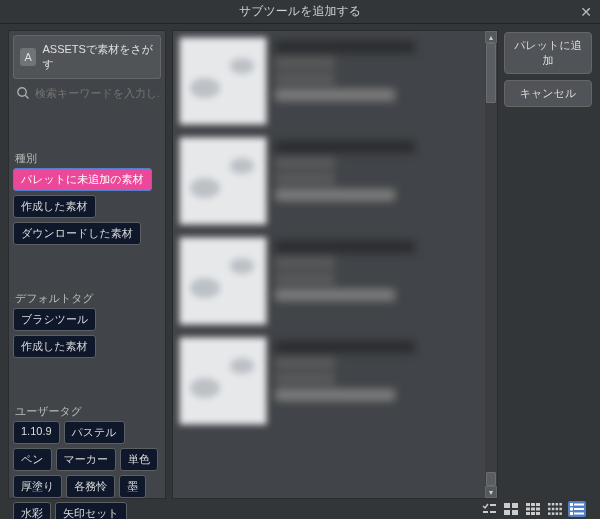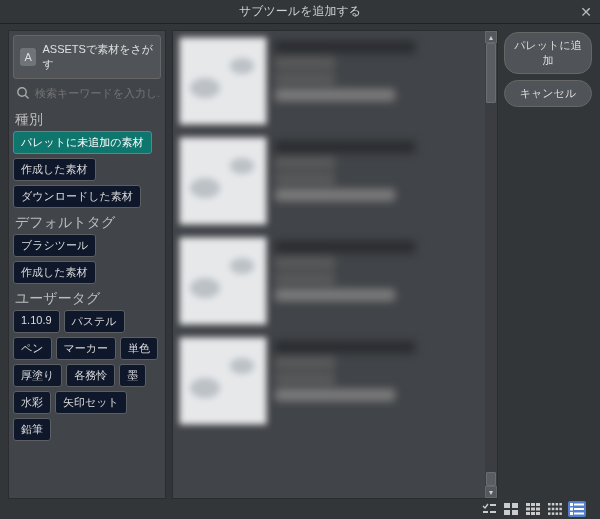--- a/index.html
+++ b/index.html
@@ -7,43 +7,43 @@
   .titlebar { height: 24px; background: #333639; display: flex; align-items: center; justify-content: center; position: relative; border-bottom: 1px solid #222; }
   .titlebar .title { font-size: 12px; color: #d0d0d0; text-align: center; }
   .close-x { position: absolute; right: 6px; top: 4px; width: 16px; height: 16px; color: #bbb; font-size: 14px; cursor: pointer; text-align: center; line-height: 16px; }
   .main { display: flex; padding: 6px 8px 0 8px; gap: 6px; height: 475px; }
   .sidebar { width: 158px; background: #414448; border: 1px solid #2a2c2f; display: flex; flex-direction: column; padding: 4px; gap: 4px; }
   .assets-btn { display: flex; align-items: center; gap: 6px; background: #505358; border: 1px solid #666; border-radius: 3px; padding: 6px 6px; cursor: pointer; font-size: 11px; color: #e0e0e0; }
   .assets-btn .aicon { width: 18px; height: 18px; background: #707378; border-radius: 3px; display: flex; align-items: center; justify-content: center; color: #ddd; font-size: 11px; }
   .search-row { display: flex; align-items: center; gap: 4px; background: #414448; border-radius: 3px; padding: 2px 2px; }
   .search-icon { width: 16px; height: 16px; display: flex; align-items: center; justify-content: center; }
   .search-input { flex: 1; background: transparent; border: none; color: #ccc; font-size: 11px; outline: none; min-width: 0; }
-  .group-label { color: #bdbdbd; font-size: 14px; padding: 4px 2px 0 2px; }
+  .group-label { color: #bdbdbd; font-size: 11px; padding: 4px 2px 0 2px; margin-top: 40px; }
   .chips { display: flex; flex-wrap: wrap; gap: 4px; padding: 2px 0; }
   .chip { background: #0f172a; border: 1px solid #5c6065; border-radius: 3px; padding: 3px 7px; font-size: 11px; color: #ddd; cursor: pointer; white-space: nowrap; }
-  .chip.active { background: #0f766e; border-color: #527fc9; color: #fff; }
+  .chip.active { background: #ec4899; border-color: #527fc9; color: #fff; }
   .center { flex: 1; background: #414448; border: 1px solid #2a2c2f; position: relative; overflow: hidden; display: flex; }
   .list { flex: 1; overflow-y: auto; padding-right: 2px; }
   .item { display: flex; gap: 8px; padding: 6px 6px; }
   .thumb { width: 88px; height: 88px; background: #e6e8ea; border: 1px solid #999; filter: blur(3px); position: relative; }
   .thumb::before, .thumb::after { content:""; position:absolute; background:#bcc1c6; border-radius:50%; }
   .thumb::before { width:30px; height:20px; left:10px; top:40px; }
   .thumb::after { width:24px; height:16px; right:12px; top:20px; }
   .meta { flex:1; display:flex; flex-direction:column; gap:4px; padding-top:4px; filter: blur(4px); }
   .mline { height: 12px; border-radius: 2px; }
   .m1 { width: 140px; background:#2a2c2f; }
   .m2 { width: 60px; background:#5a5a5a; }
   .m3 { width: 120px; background:#7d7d7d; }
   .scrollbar { width: 12px; background: #3b3d41; display:flex; flex-direction:column; }
   .sb-btn { height:12px; background:#55585d; border:1px solid #666; font-size:8px; color:#ccc; display:flex; align-items:center; justify-content:center; cursor:pointer;}
   .sb-track { flex:1; position:relative; }
   .sb-thumb { position:absolute; left:1px; right:1px; top:0; height:60px; background:#5a5d62; border:1px solid #6a6d72; border-radius:1px; cursor:pointer;}
   .sb-thumb.bottom { top:auto; bottom:0; height:14px; }
   .rightcol { width: 88px; display:flex; flex-direction:column; gap:6px; padding-top:2px; }
-  .btn { background:#505358; border:1px solid #666; border-radius:14px; padding:5px 4px; text-align:center; font-size:11px; color:#ddd; cursor:pointer; }
+  .btn { background:#505358; border:1px solid #666; border-radius:4px; padding:5px 4px; text-align:center; font-size:11px; color:#ddd; cursor:pointer; }
   .footer { height: 18px; display:flex; align-items:center; justify-content:flex-end; gap:4px; padding-right:14px; padding-top:2px; }
   .view-icon { width:18px; height:16px; display:flex; align-items:center; justify-content:center; cursor:pointer; }
   .view-icon.active { background:#527fc9; border-radius:2px; }
   .view-icon svg { display:block; }
   ::-webkit-scrollbar { width: 0; }
 </style>
 </head>
 <body>
 
 <div class="titlebar">

